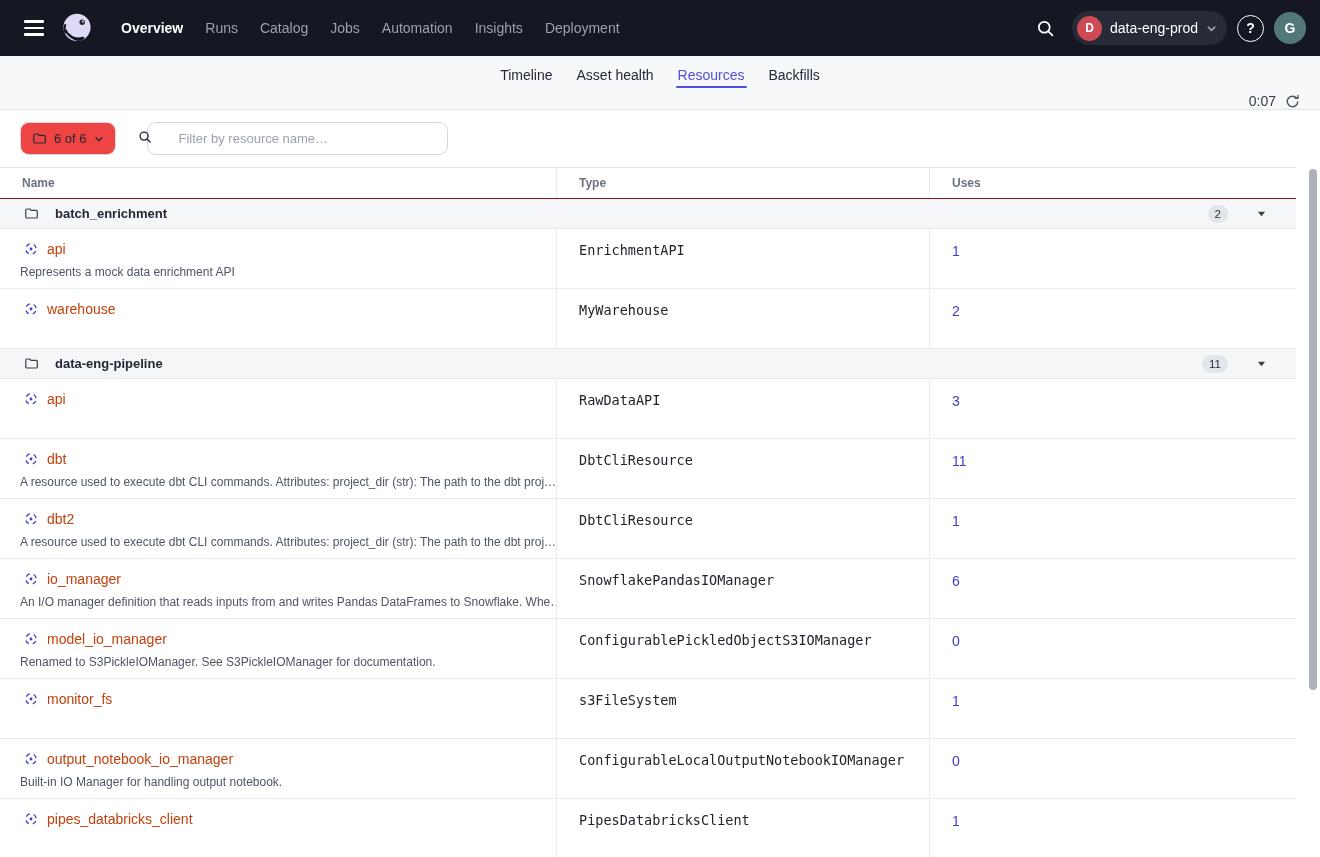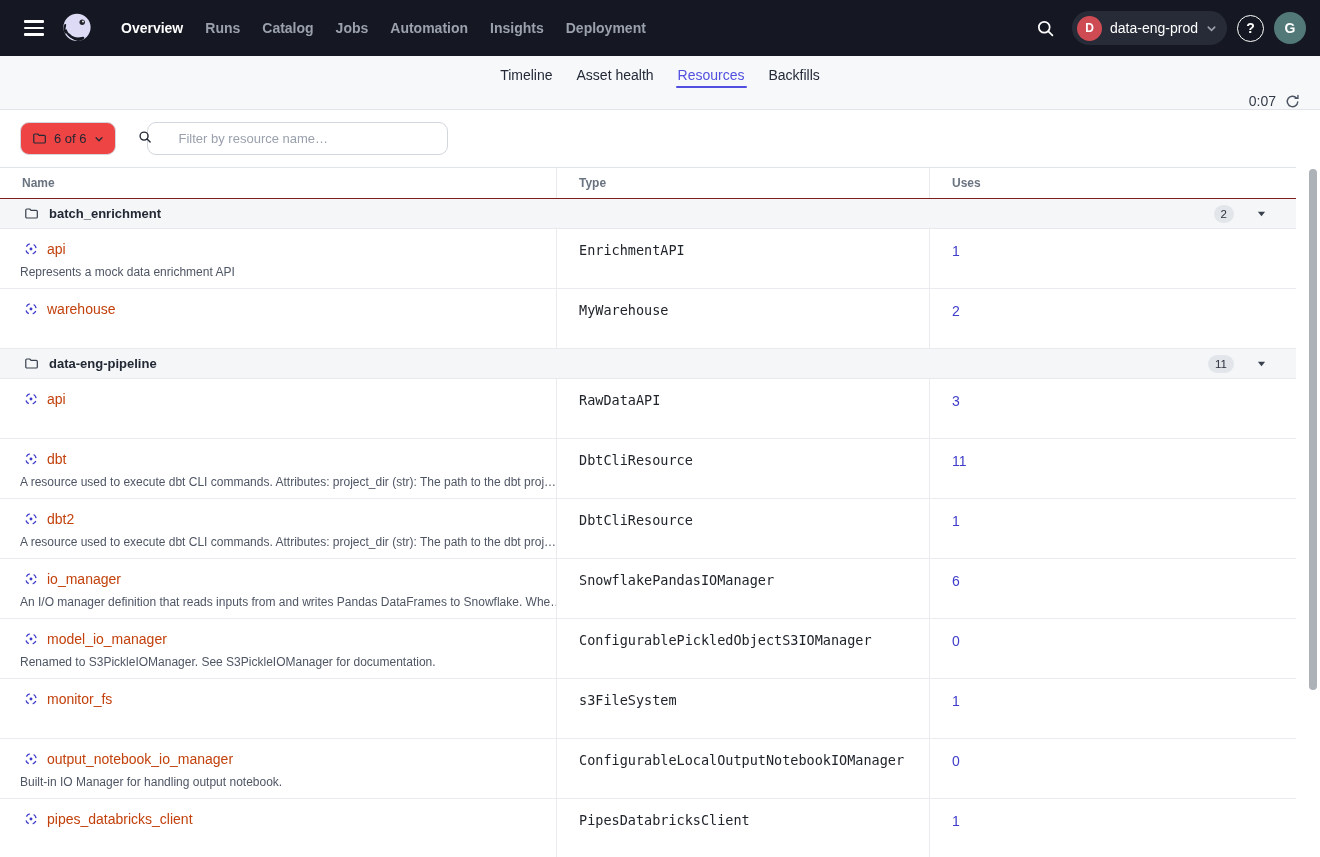--- a/index.html
+++ b/index.html
@@ -8,21 +8,21 @@
   a { text-decoration:none; }
 
   
   .topnav { height:56px; background:#151822; display:flex; align-items:center;
     padding:0 14px; gap:4px; }
   .hamburger { width:40px; height:40px; background:none; border:none; cursor:pointer;
     display:flex; flex-direction:column; justify-content:center; align-items:center; gap:4px; }
   .hamburger span { display:block; width:20px; height:2.4px; background:#fff; border-radius:1px; }
   .logo-wrap { width:38px; height:38px; display:flex; align-items:center; justify-content:center; }
   .primary-nav { display:flex; align-items:center; margin-left:10px; }
-  .nav-link { color:#9aa1ad; font-size:14px; font-weight:700; padding:8px 11px; cursor:pointer; }
+  .nav-link { color:#9aa1ad; font-size:14px; font-weight:400; padding:8px 11px; cursor:pointer; }
   .nav-link.active { color:#ffffff; font-weight:700; }
   .nav-right { margin-left:auto; display:flex; align-items:center; gap:10px; }
   .icon-btn { background:none; border:none; cursor:pointer; width:34px; height:34px;
     display:flex; align-items:center; justify-content:center; }
   .ws-pill { height:34px; background:#262b37; border:none; border-radius:17px; cursor:pointer;
     display:flex; align-items:center; gap:8px; padding:0 10px 0 5px; }
   .ws-badge { width:25px; height:25px; border-radius:50%; background:#cf4b54; color:#fff;
     font-size:12px; font-weight:700; display:flex; align-items:center; justify-content:center; }
   .ws-name { color:#fff; font-size:14px; font-weight:500; }
   .help-btn { width:27px; height:27px; border-radius:50%; border:1.8px solid #fff; background:none;
@@ -57,21 +57,21 @@
 
   
   .table { border-top:1px solid #e1e4e9; width:1296px; }
   .thead { display:flex; height:31px; border-bottom:1px solid #7f1d1d; align-items:center;font-weight:bold; }
   .th { font-size:12px; color:#6a7380; padding-left:22px; height:100%; display:flex; align-items:center; }
   .th:nth-child(1) { width:557px; border-right:1px solid #e7e9ed; }
   .th:nth-child(2) { width:373px; border-right:1px solid #e7e9ed; }
   .th:nth-child(3) { flex:1; }
 
   .group-row { height:30px; background:#f4f6f8; border-bottom:1px solid #e7e9ed;
-    display:flex; align-items:center; padding:0 30px 0 24px; gap:10px; cursor:default; }
+    display:flex; align-items:center; padding:0 30px 0 24px; gap:16px; cursor:default; }
   .group-ficon { color:#39404d; display:flex; }
   .group-name { font-size:13px; font-weight:700; color:#222834; }
   .group-badge { margin-left:auto; background:#e2e5ea; border-radius:9px; height:18px; min-width:19px;
     padding:0 7px; display:flex; align-items:center; justify-content:center;
     font-size:11.5px; color:#2a303b; }
   .group-caret { margin-left:13px; color:#39404d; display:flex; cursor:pointer; }
 
   .data-row { display:flex; height:60px; border-bottom:1px solid #e9ebee; background:#fff; }
   .cell-name { width:557px; border-right:1px solid #e9ebee; padding:12px 16px 0 20px; overflow:hidden; }
   .row-head { display:flex; align-items:center; gap:8px; padding-left:3px; }

